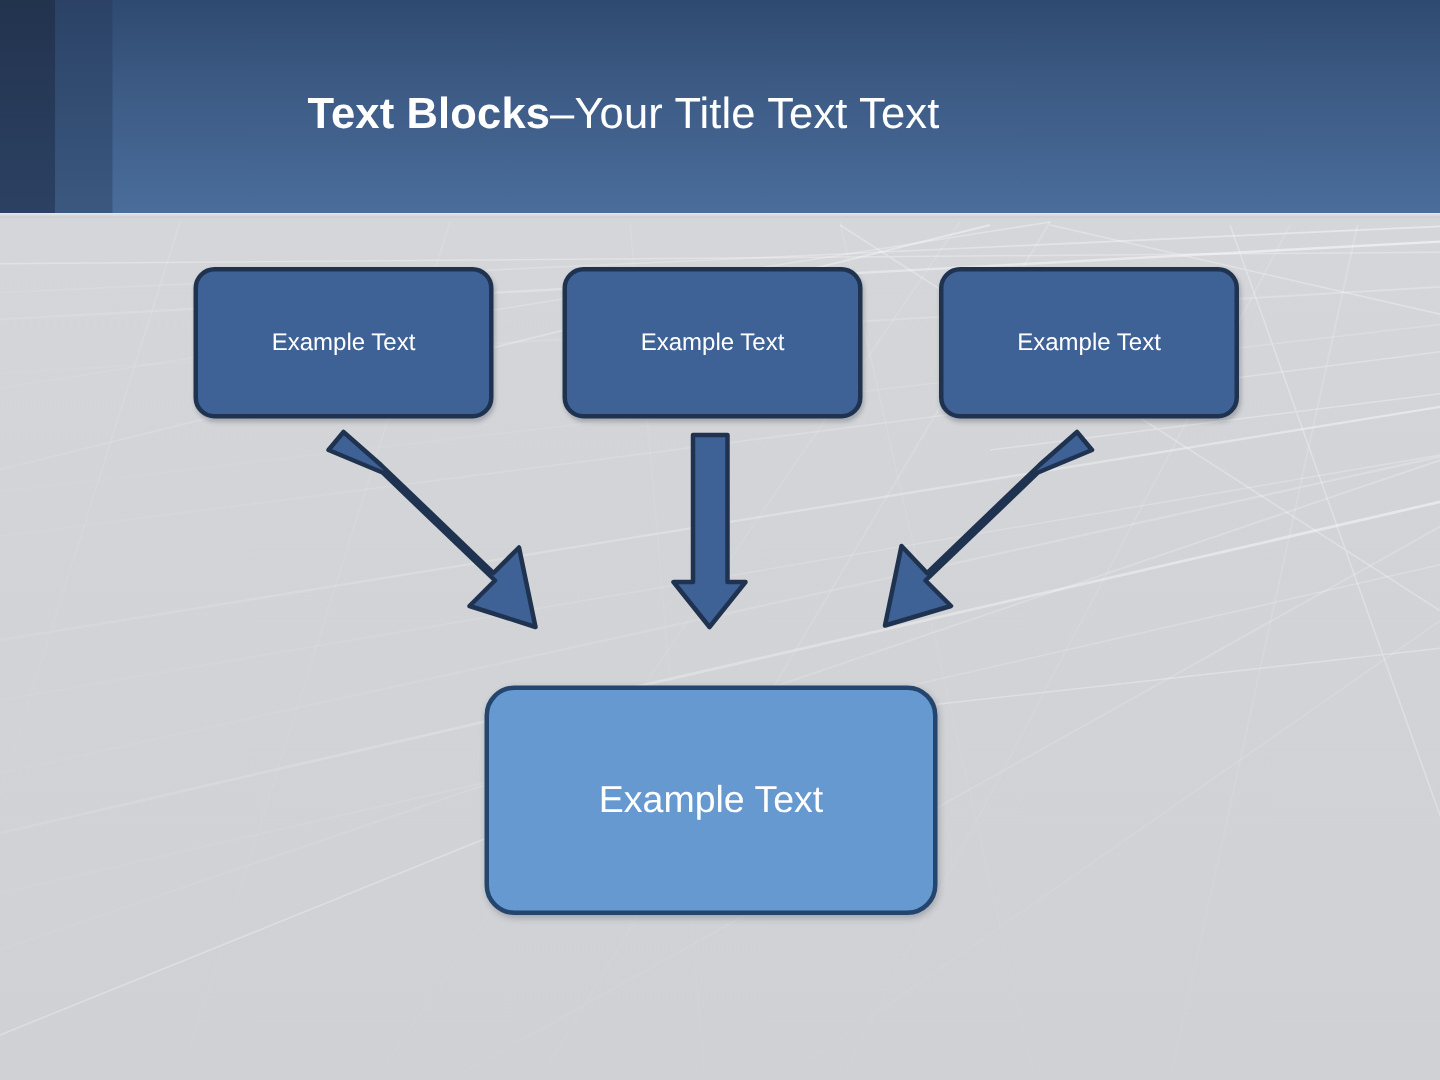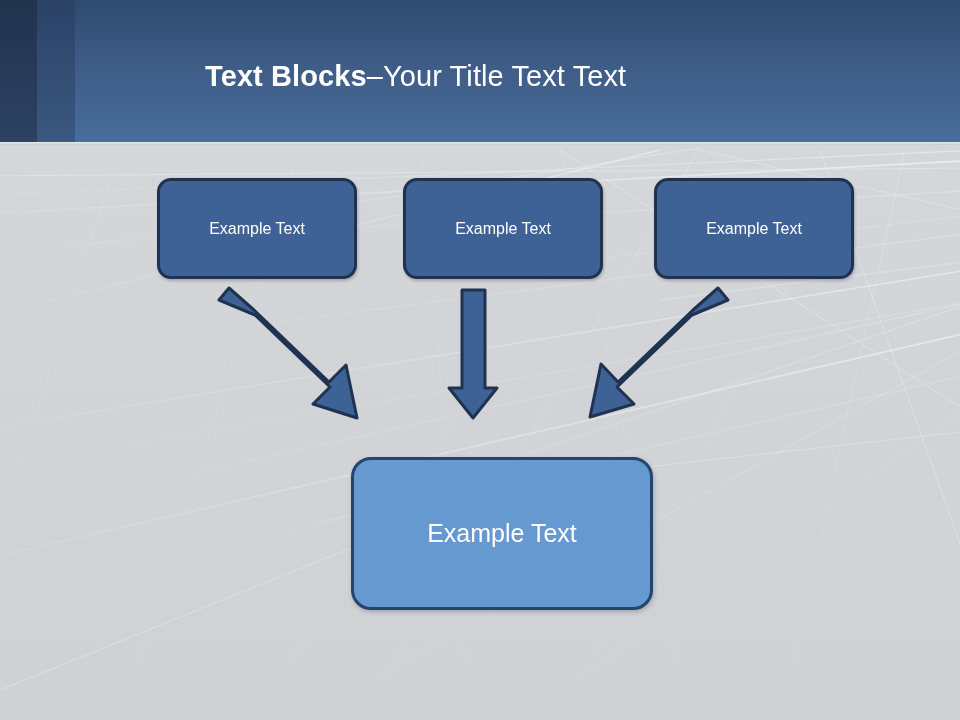--- a/index.html
+++ b/index.html
@@ -26,21 +26,21 @@
     background:linear-gradient(180deg,#e9eaec 0%,#c9cbce 100%);}
   .title{position:absolute;left:205px;top:56px;height:40px;
     display:flex;align-items:center;
     font-size:29px;color:#ffffff;letter-spacing:.1px;white-space:nowrap;text-align:center;}
   .title .strong{font-weight:bold;}
   .title .rest{font-weight:normal;}
 
   
   .box{position:absolute;box-sizing:border-box;
     display:flex;align-items:center;justify-content:center;
-    color:#ffffff;text-align:center;margin-left:28px;}
+    color:#ffffff;text-align:center;}
   .box-top{
     width:200px;height:101px;border-radius:14px;
     background:#3e6295;border:3px solid #1f3350;
     font-size:16px;
     box-shadow:1px 2px 3px rgba(40,50,65,.28);
   }
   .box-bottom{
     left:323px;top:457px;width:302px;height:153px;border-radius:20px;
     background:#6699cf;border:3px solid #24456e;
     font-size:25px;

